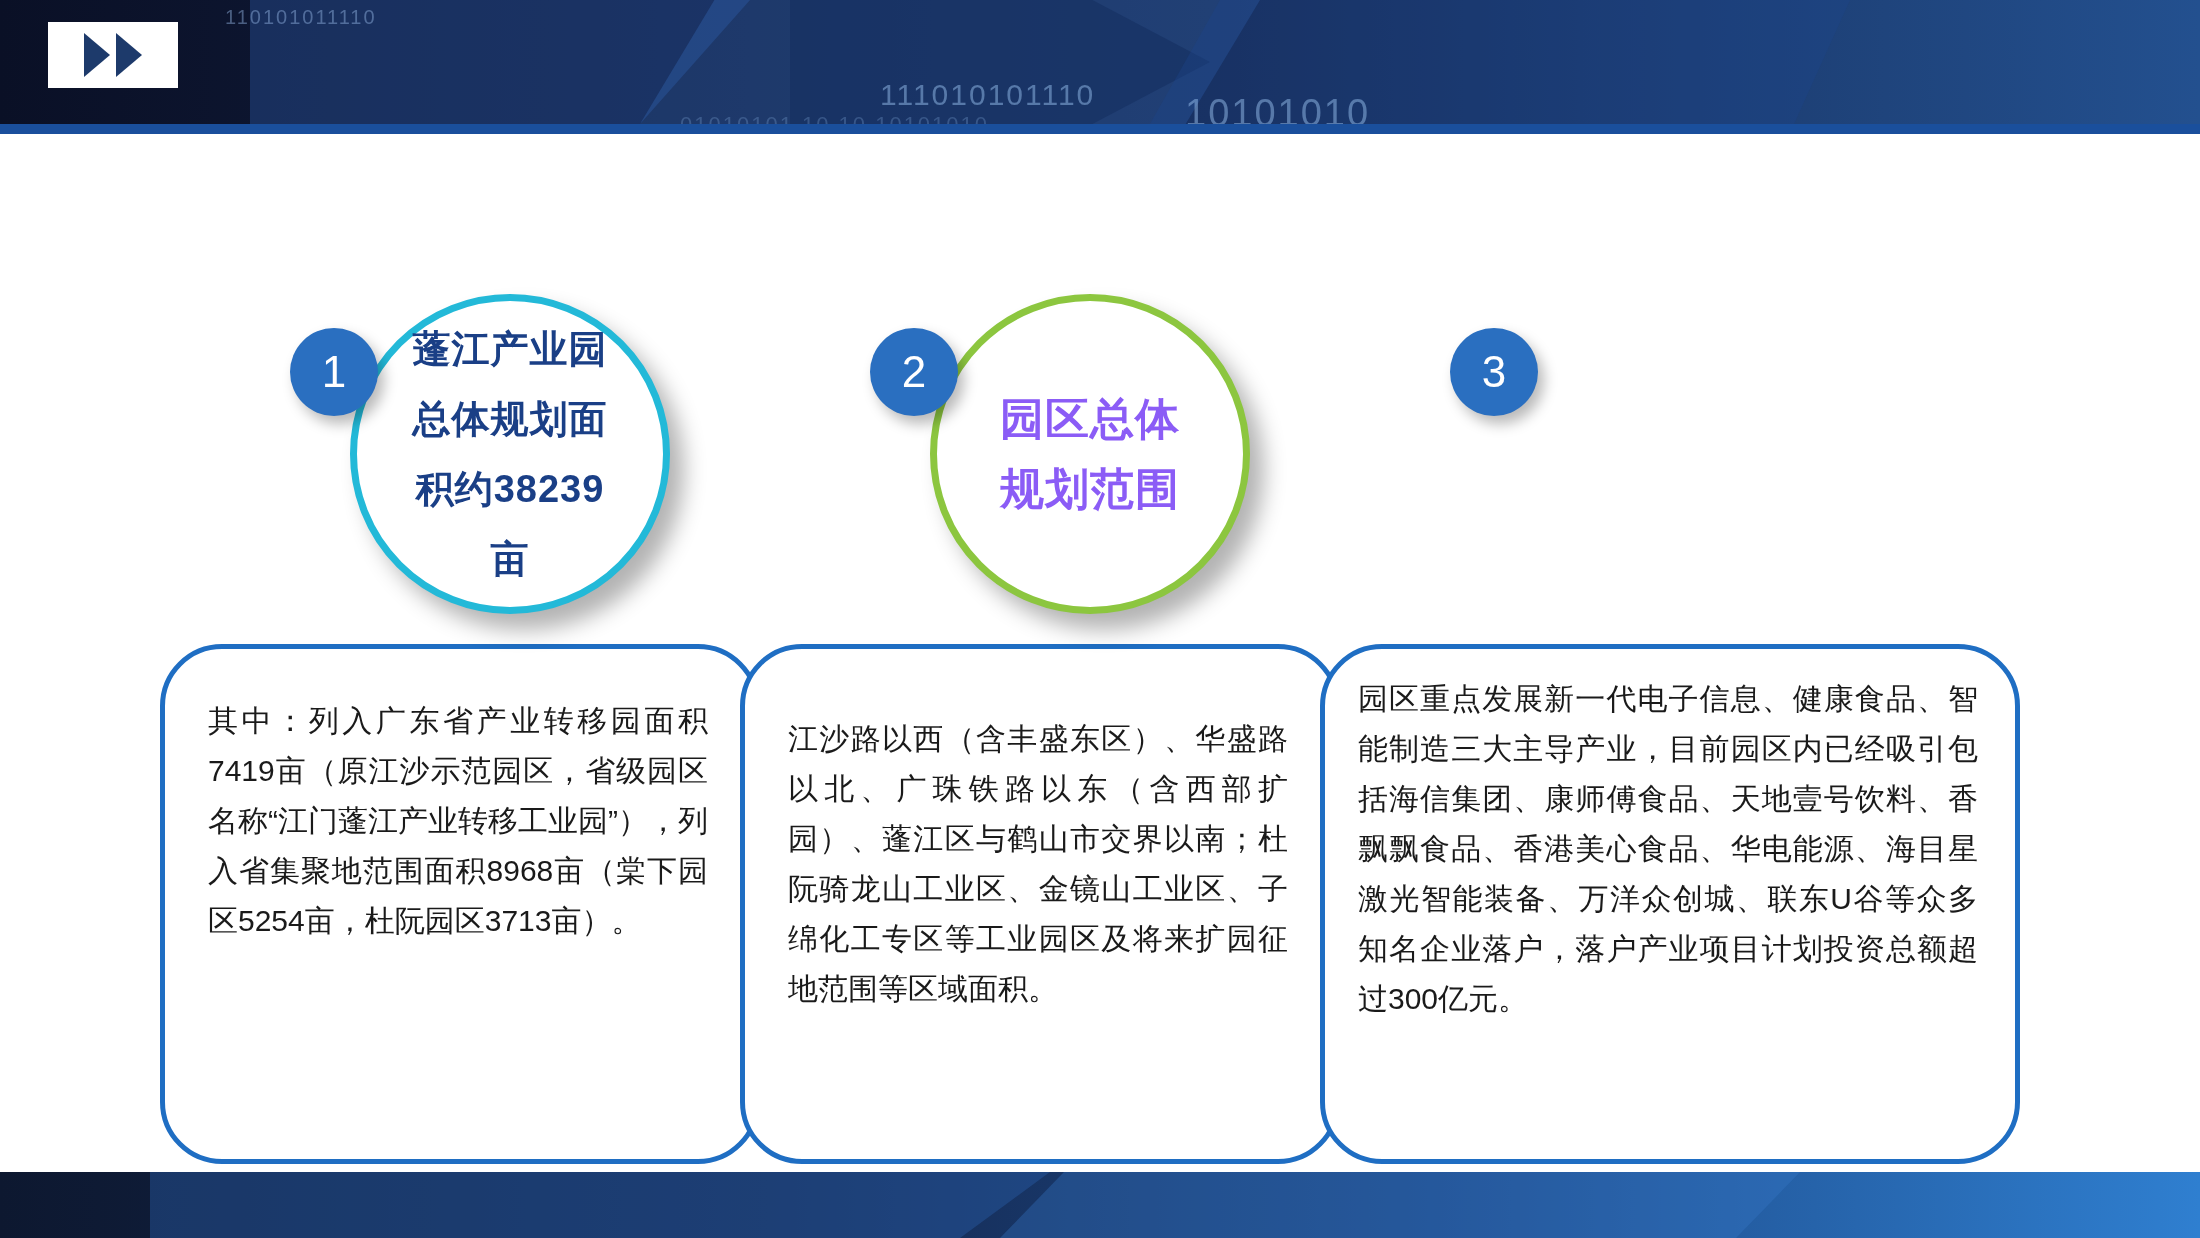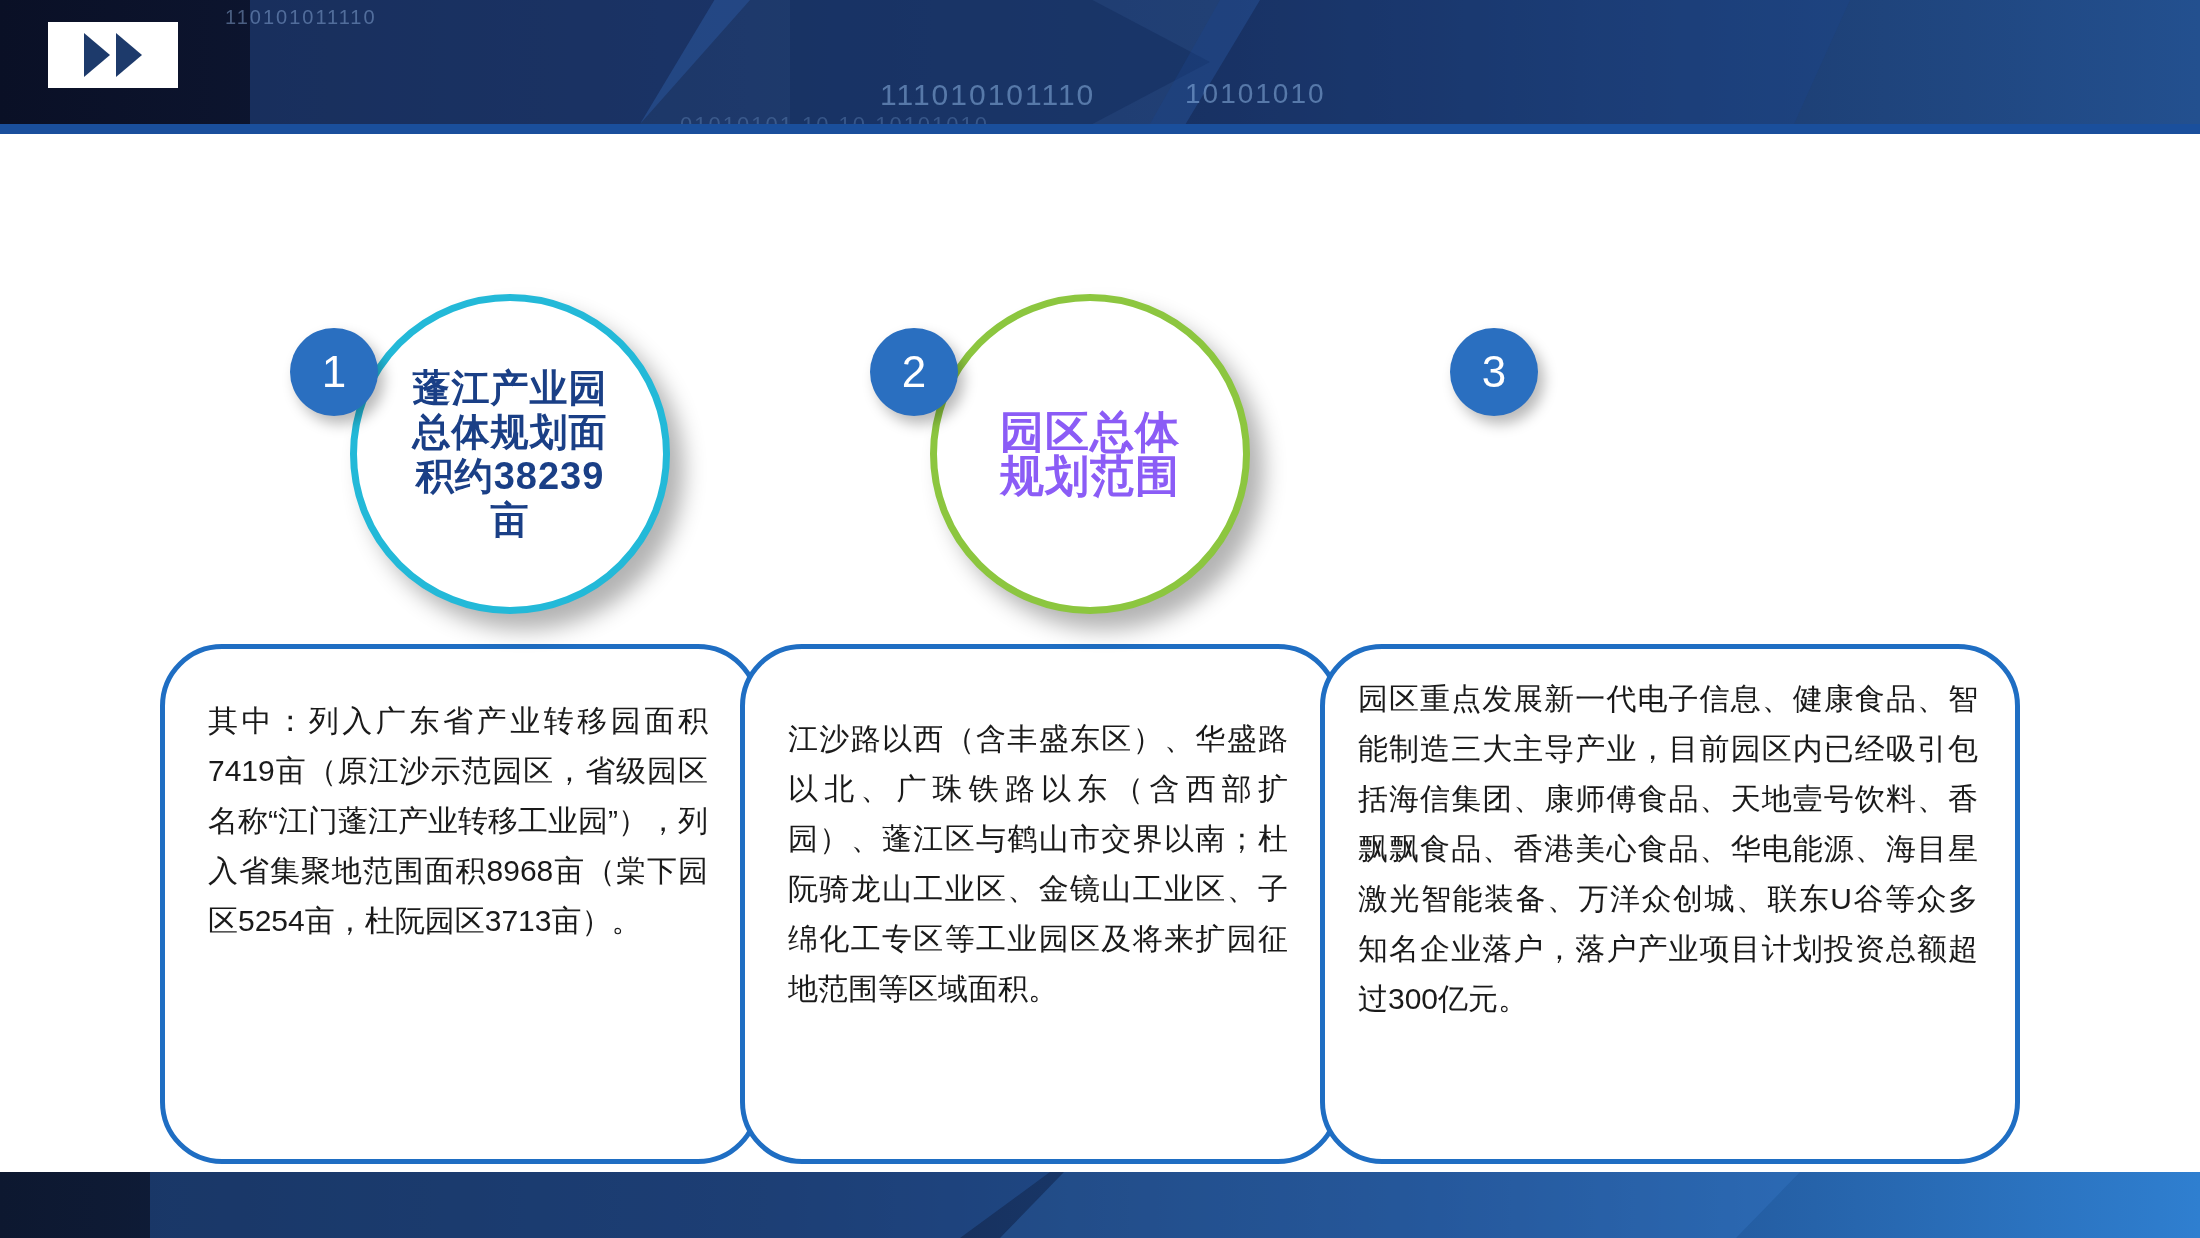--- a/index.html
+++ b/index.html
@@ -60,21 +60,21 @@
   }
   .binary-row {
     position: absolute;
     color: rgba(160,195,235,0.55);
     font-family: "Liberation Sans", sans-serif;
     letter-spacing: 2px;
     white-space: nowrap;
   }
   .binary-a { top: 6px;  left: 225px; font-size: 20px; color: rgba(150,185,230,0.45); }
   .binary-b { top: 78px; left: 880px; font-size: 30px; color: rgba(150,190,235,0.50); text-align: center; }
-  .binary-c { top: 78px; left: 1185px; font-size: 28px; color: rgba(150,190,235,0.50); }
+  .binary-c { top: 92px; left: 1185px; font-size: 38px; color: rgba(150,190,235,0.50); }
   .binary-d { top: 112px; left: 680px; font-size: 22px; color: rgba(130,170,220,0.30); }
 
   .chev-box {
     position: absolute;
     top: 22px; left: 48px;
     width: 130px; height: 66px;
     background: #ffffff;
     display: flex;
     align-items: center;
     justify-content: center;
@@ -157,21 +157,21 @@
     box-sizing: border-box;
     display: flex;
     align-items: center;
     justify-content: center;
     text-align: center;
     box-shadow: 14px 16px 22px rgba(0,0,0,0.30);
   }
   .circle-label {
     font-size: 40px;
     font-weight: bold;
-    line-height: 44px;
+    line-height: 70px;
     letter-spacing: 1px;
     white-space: pre-line;
   }
   .badge {
     position: absolute;
     width: 88px; height: 88px;
     border-radius: 50%;
     background: #2a6fc0;
     color: #ffffff;
     font-size: 44px;

